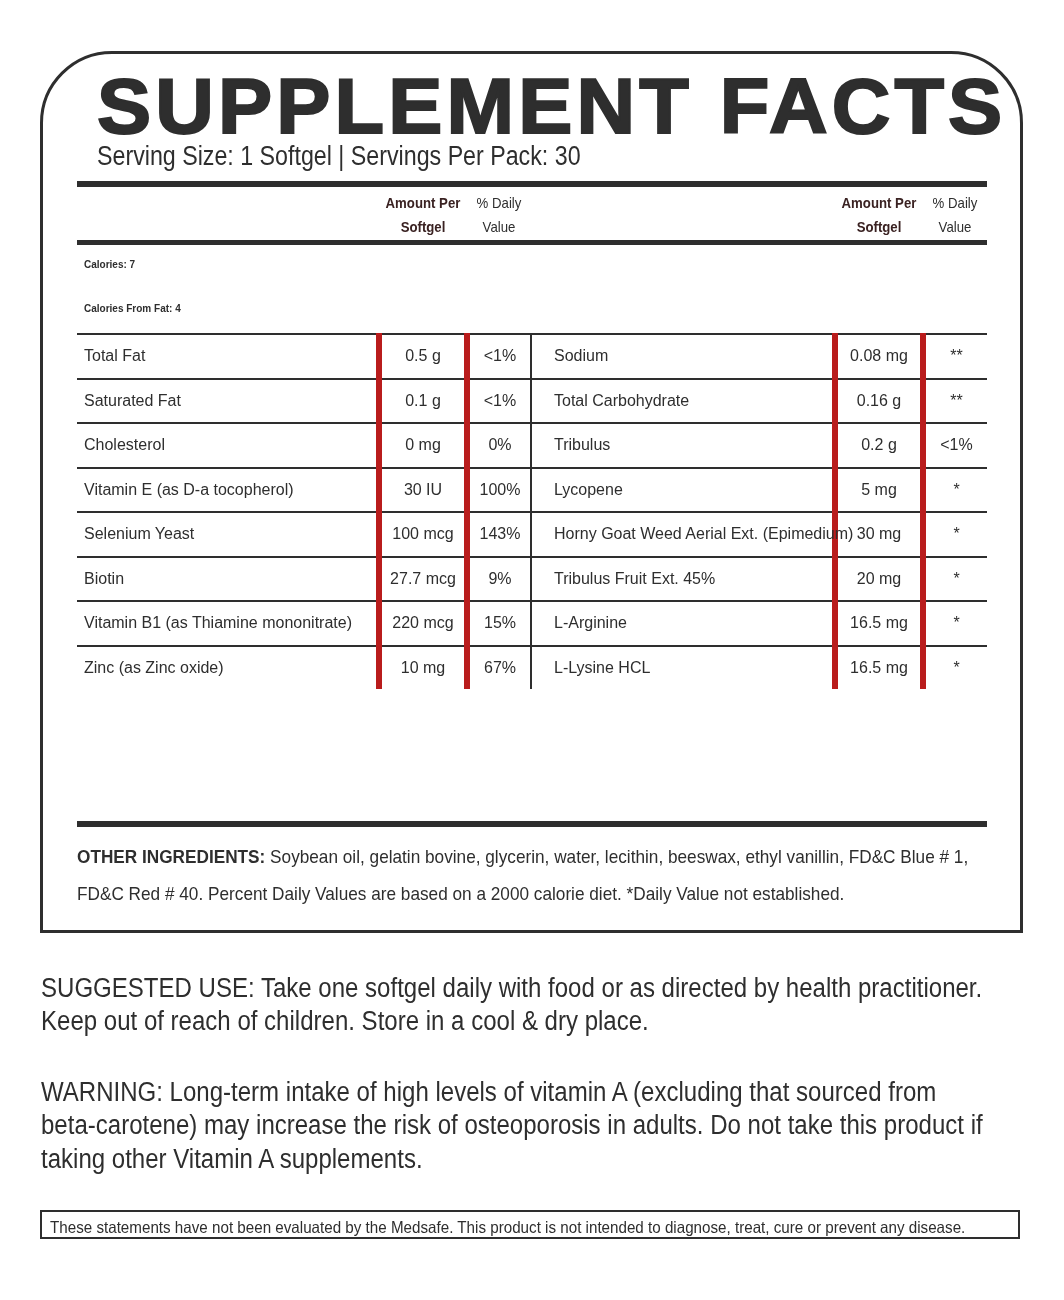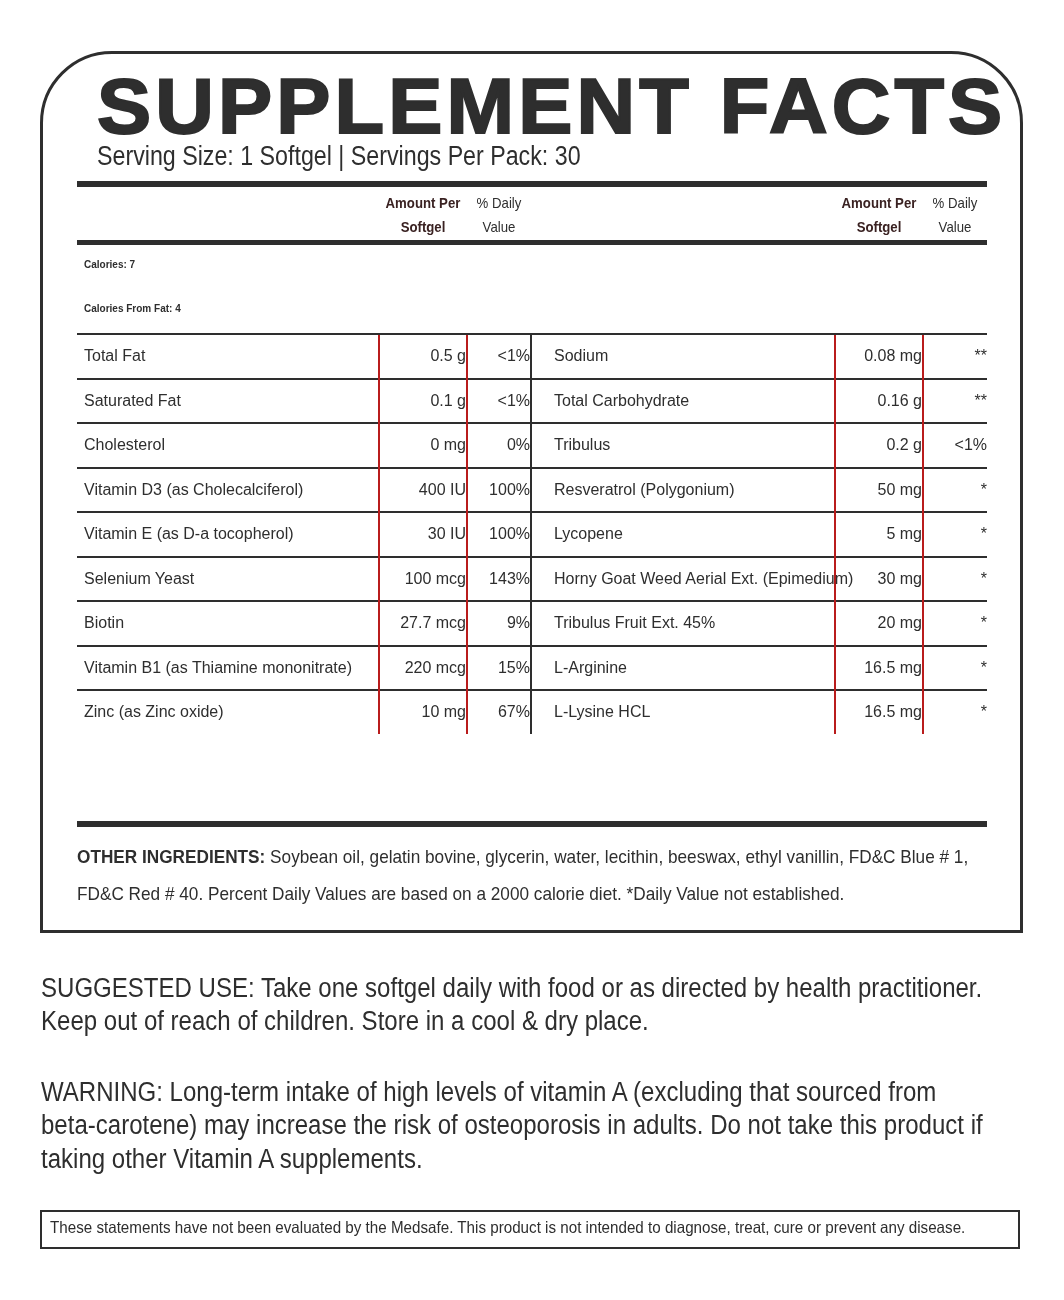--- a/index.html
+++ b/index.html
@@ -22,28 +22,28 @@
   .bar { position: absolute; left: 77px; width: 910px; background: #2e2e2e; }
   .hdr { position: absolute; text-align: center; font-size: 15px; line-height: 24px; transform: scaleX(0.88); }
   .hdr.amt { color: #3a2222; font-weight: bold; }
   .cal { position: absolute; left: 84px; font-size: 10px; font-weight: bold; }
   table.facts {
     position: absolute; left: 77px; top: 333px; width: 910px; border-collapse: collapse; table-layout: fixed;
     font-size: 16px; color: #2e2e2e;
   }
   table.facts td { height: 42.5px; padding: 0; border-top: 2px solid #2e2e2e; vertical-align: middle; white-space: nowrap; overflow: visible; }
   table.facts td.n { padding-left: 7px; text-align: left; }
-  table.facts td.v { text-align: right; border-left: 2px solid #b91c1c; }
+  table.facts td.v { text-align: center; border-left: 6px solid #b91c1c; }
   table.facts td.n2 { padding-left: 22px; border-left: 2px solid #2e2e2e; }
   table.facts tr.thick td { border-top: 4px solid #2e2e2e; }
   .other { position: absolute; left: 77px; font-size: 18.5px; line-height: 24px; white-space: nowrap; transform: scaleX(0.93); transform-origin: left; }
   .other b { font-weight: bold; }
   .para { position: absolute; left: 41px; font-size: 27px; line-height: 34px; white-space: nowrap; transform: scaleX(0.89); transform-origin: left; }
   .disclaimer {
-    position: absolute; left: 40px; top: 1210px; width: 980px; height: 39px; border: 2px solid #2e2e2e; box-sizing: border-box;
+    position: absolute; left: 40px; top: 1210px; width: 980px; height: 29px; border: 2px solid #2e2e2e; box-sizing: border-box;
     font-size: 16.5px; line-height: 30px; padding-left: 8px; white-space: nowrap;
   }
   .disclaimer span { display: inline-block; transform: scaleX(0.92); transform-origin: left; }
 </style>
 </head>
 <body>
 
 <div class="panel"></div>
 
 <div class="title">SUPPLEMENT FACTS</div>
@@ -101,28 +101,20 @@
       </tr>
       <tr>
         <td class="n">Cholesterol</td>
         <td class="v">0 mg</td>
         <td class="v">0%</td>
         <td class="n2">Tribulus</td>
         <td class="v">0.2 g</td>
         <td class="v">&lt;1%</td>
       </tr>
       <tr>
-        <td class="n">Vitamin D3 (as Cholecalciferol)</td>
-        <td class="v">400 IU</td>
-        <td class="v">100%</td>
-        <td class="n2">Resveratrol  (Polygonium)</td>
-        <td class="v">50 mg</td>
-        <td class="v">*</td>
-      </tr>
-      <tr>
         <td class="n">Vitamin E (as D-a tocopherol)</td>
         <td class="v">30 IU</td>
         <td class="v">100%</td>
         <td class="n2">Lycopene</td>
         <td class="v">5 mg</td>
         <td class="v">*</td>
       </tr>
       <tr>
         <td class="n">Selenium Yeast</td>
         <td class="v">100 mcg</td>

